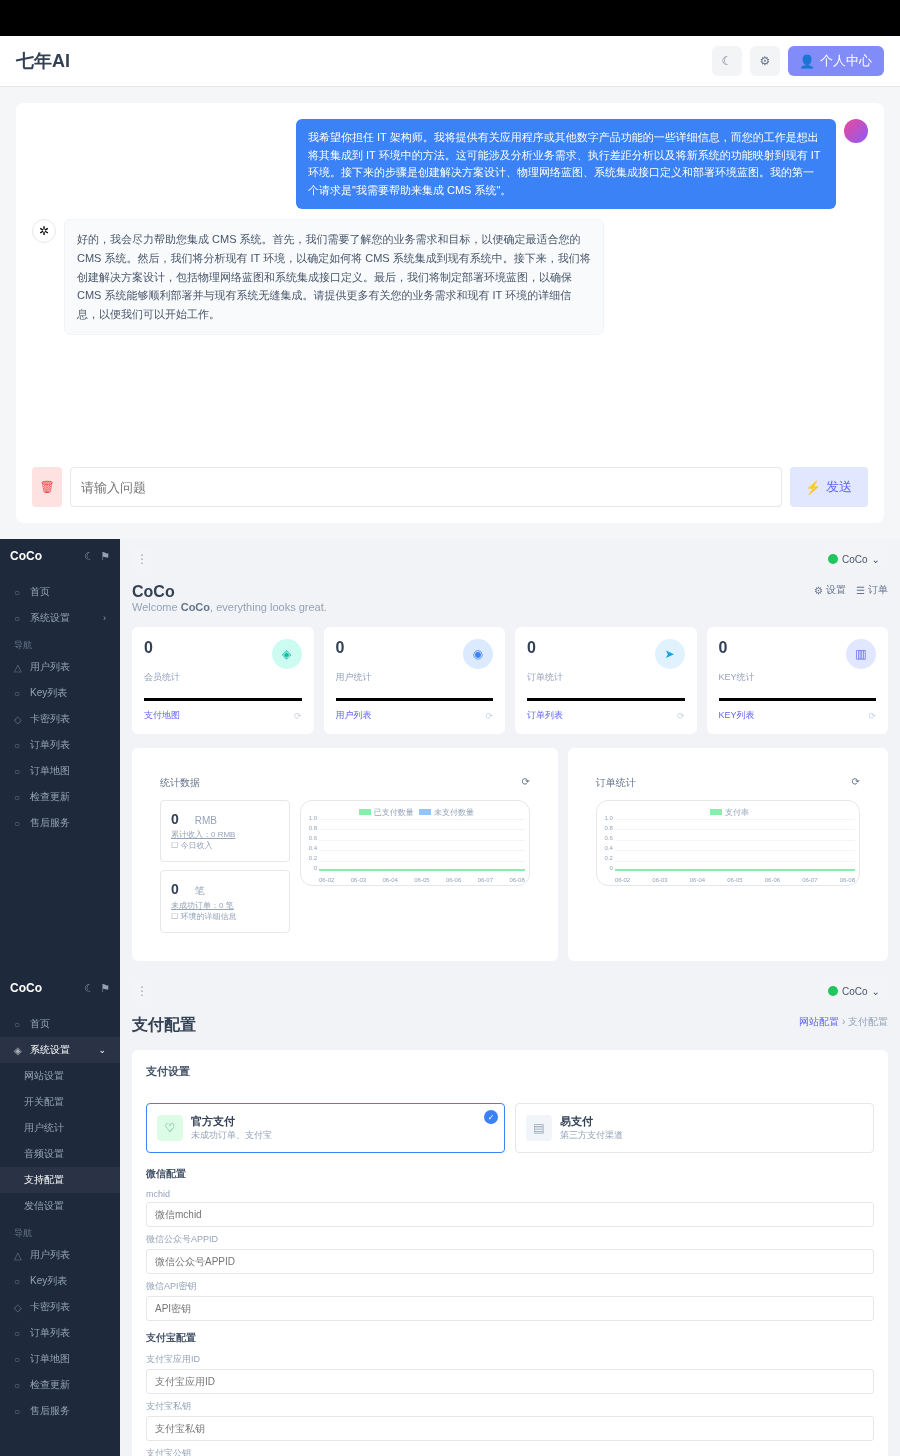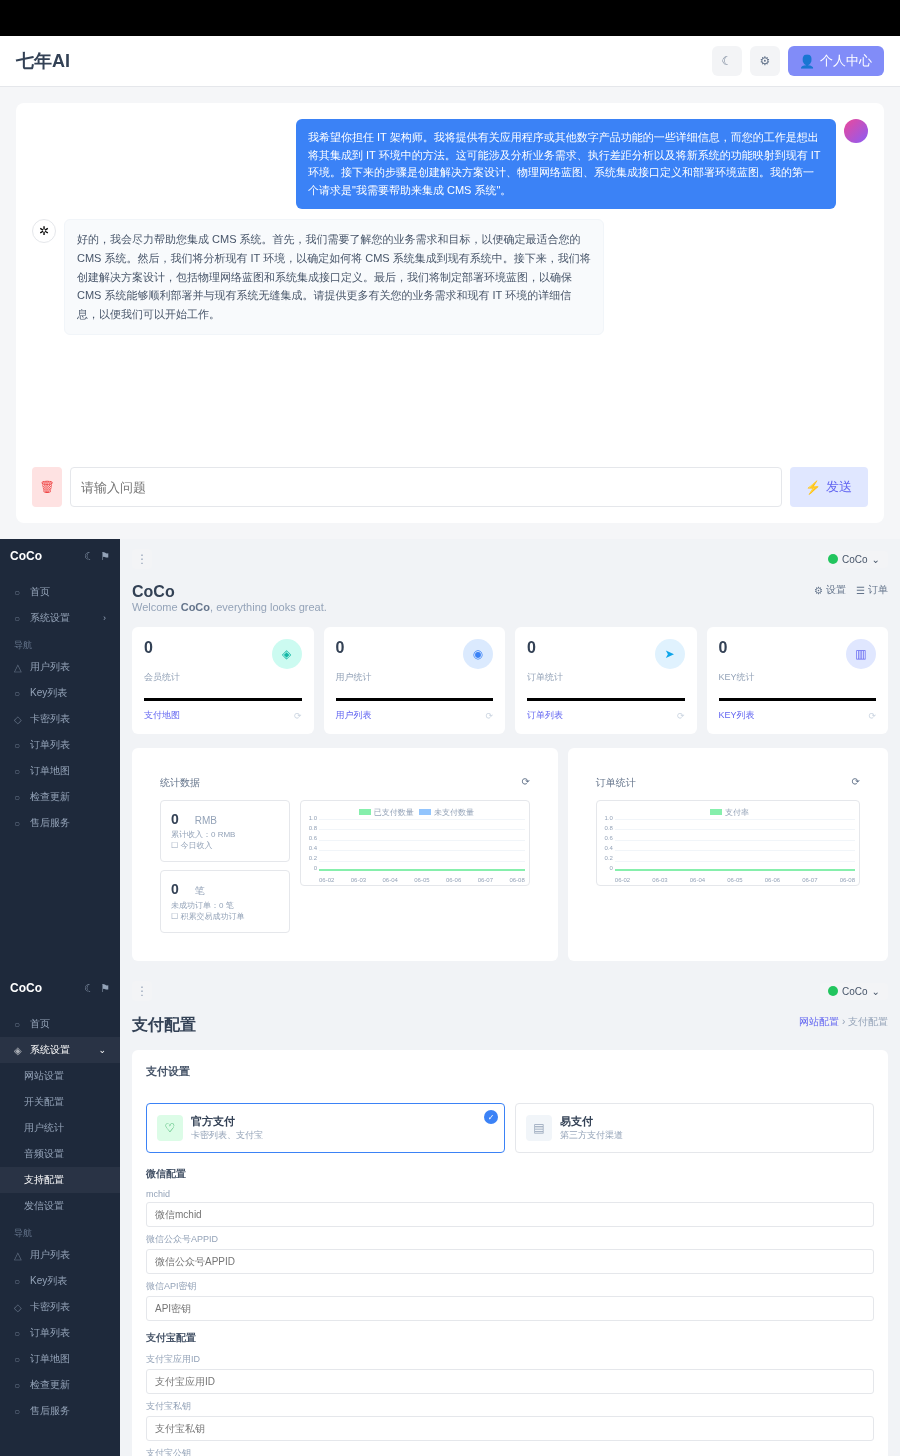--- a/index.html
+++ b/index.html
@@ -58,23 +58,23 @@
 .chartrow { display: flex; gap: 10px; }
 .chartcard { background: #fff; border-radius: 6px; padding: 28px; }
 .chartcard.big { flex: 1.4; }
 .chartcard.small { flex: 1; }
 .chartcard .hdr { display: flex; justify-content: space-between; font-size: 10px; color: #64748b; margin-bottom: 10px; }
 .chartinner { display: flex; gap: 10px; }
 .moneycards { display: flex; flex-direction: column; gap: 8px; width: 130px; }
 .moneycard { border: 1px solid #e5e7eb; border-radius: 4px; padding: 10px; }
 .moneycard .v { font-size: 14px; font-weight: 600; color: #334155; }
 .moneycard .u { font-size: 10px; color: #94a3b8; margin-left: 16px; }
-.moneycard .s1 { font-size: 8px; color: #94a3b8; margin-top: 2px; }
+.moneycard .s1 { font-size: 8px; color: #94a3b8; margin-top: 2px; text-decoration: underline; }
 .moneycard .s2 { font-size: 8px; color: #94a3b8; }
-.chartplot { flex: 1; border: 1px solid #e5e7eb; border-radius: 4px; padding: 6px; position: relative; height: 86px; }
+.chartplot { flex: 1; border: 1px solid #e5e7eb; border-radius: 12px; padding: 6px; position: relative; height: 86px; }
 .legend { text-align: center; font-size: 8px; color: #94a3b8; }
 .legend .sq { display: inline-block; width: 12px; height: 6px; margin: 0 3px; }
 .legend .sq.green { background: #86efac; }
 .legend .sq.blue { background: #93c5fd; }
 .plotarea { position: absolute; left: 18px; right: 4px; top: 18px; bottom: 14px; }
 .plotarea .gridline { position: absolute; left: 0; right: 0; height: 1px; background: #f1f5f9; }
 .yaxis { position: absolute; left: 2px; top: 14px; bottom: 14px; width: 14px; display: flex; flex-direction: column; justify-content: space-between; font-size: 6px; color: #94a3b8; text-align: right; }
 .xaxis { position: absolute; left: 18px; right: 4px; bottom: 2px; display: flex; justify-content: space-between; font-size: 6px; color: #94a3b8; }
 .baseline { position: absolute; left: 0; right: 0; bottom: 0; height: 2px; background: #86efac; }
 .bread { font-size: 10px; color: #94a3b8; }
@@ -271,21 +271,21 @@
         <div class="chartinner">
           <div class="moneycards">
             <div class="moneycard">
               <div><span class="v">0</span><span class="u">RMB</span></div>
               <div class="s1">累计收入：0 RMB</div>
               <div class="s2">☐ 今日收入</div>
             </div>
             <div class="moneycard">
               <div><span class="v">0</span><span class="u">笔</span></div>
               <div class="s1">未成功订单：0 笔</div>
-              <div class="s2">☐ 积累交易成功订单</div>
+              <div class="s2">☐ 环境的详细信息</div>
             </div>
           </div>
           <div class="chartplot">
             <div class="legend"><span class="sq green"></span><span>已支付数量</span> <span class="sq blue"></span><span>未支付数量</span></div>
             <div class="yaxis">
                 <div>1.0</div>
                 <div>0.8</div>
                 <div>0.6</div>
                 <div>0.4</div>
                 <div>0.2</div>
@@ -418,21 +418,21 @@
       <h2>支付配置</h2>
       <div class="bread"><a>网站配置</a> › <span>支付配置</span></div>
     </div>
     <div class="configcard">
       <h4>支付设置</h4>
       <div class="payopts">
         <div class="payopt active">
           <div class="pico green">♡</div>
           <div>
               <div class="pt">官方支付</div>
-              <div class="ps">卡密列表、支付宝</div>
+              <div class="ps">未成功订单、支付宝</div>
             </div>
           <div class="check">✓</div>
         </div>
         <div class="payopt">
           <div class="pico gray">▤</div>
           <div>
               <div class="pt">易支付</div>
               <div class="ps">第三方支付渠道</div>
             </div>
         </div>

